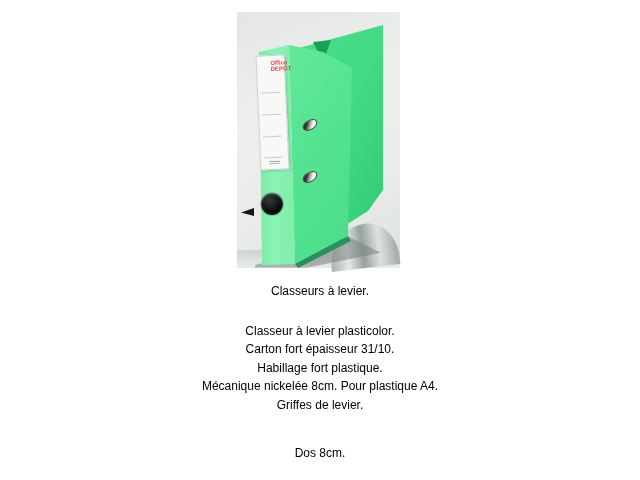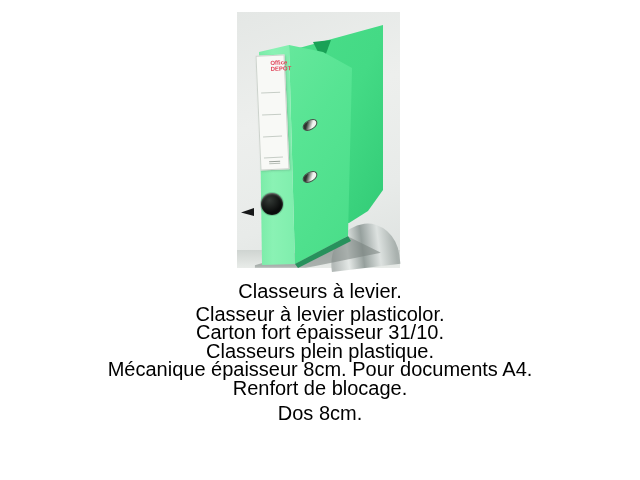--- a/index.html
+++ b/index.html
@@ -91,24 +91,24 @@
   .lever-tip{
     left:4px;top:196px;width:13px;height:8px;
     clip-path:polygon(0 55%,100% 0,100% 100%);
     background:#161818;
   }
 
   
   .description{
     position:absolute;left:0;right:0;top:282px;
     text-align:center;color:#000;
-    font-size:20px;line-height:18.5px;
+    font-size:12px;line-height:18.5px;
   }
-  .desc-body{margin-top:4px;}
-  .desc-footer{margin-top:7px;}
+  .desc-body{margin-top:21px;}
+  .desc-footer{margin-top:30px;}
 </style>
 </head>
 <body>
 
 <div class="screen">
 
   <div class="photo">
     <div class="floor"></div>
     <div class="glass"></div>
     <div class="binder-shadow"></div>
@@ -136,20 +136,20 @@
     <div class="grommet grommet-bottom"></div>
     <div class="thumb-hole"></div>
     <div class="lever-tip"></div>
   </div>
 
   <div class="description">
     <div class="desc-title">Classeurs à levier.</div>
     <div class="desc-body">
       <div>Classeur à levier plasticolor.</div>
       <div>Carton fort épaisseur 31/10.</div>
-      <div>Classeurs plein plastique.</div>
-      <div>Mécanique épaisseur 8cm. Pour documents A4.</div>
-      <div>Renfort de blocage.</div>
+      <div>Habillage fort plastique.</div>
+      <div>Mécanique nickelée 8cm. Pour plastique A4.</div>
+      <div>Griffes de levier.</div>
     </div>
     <div class="desc-footer">Dos 8cm.</div>
   </div>
 
 </div>
 
 </body></html>

